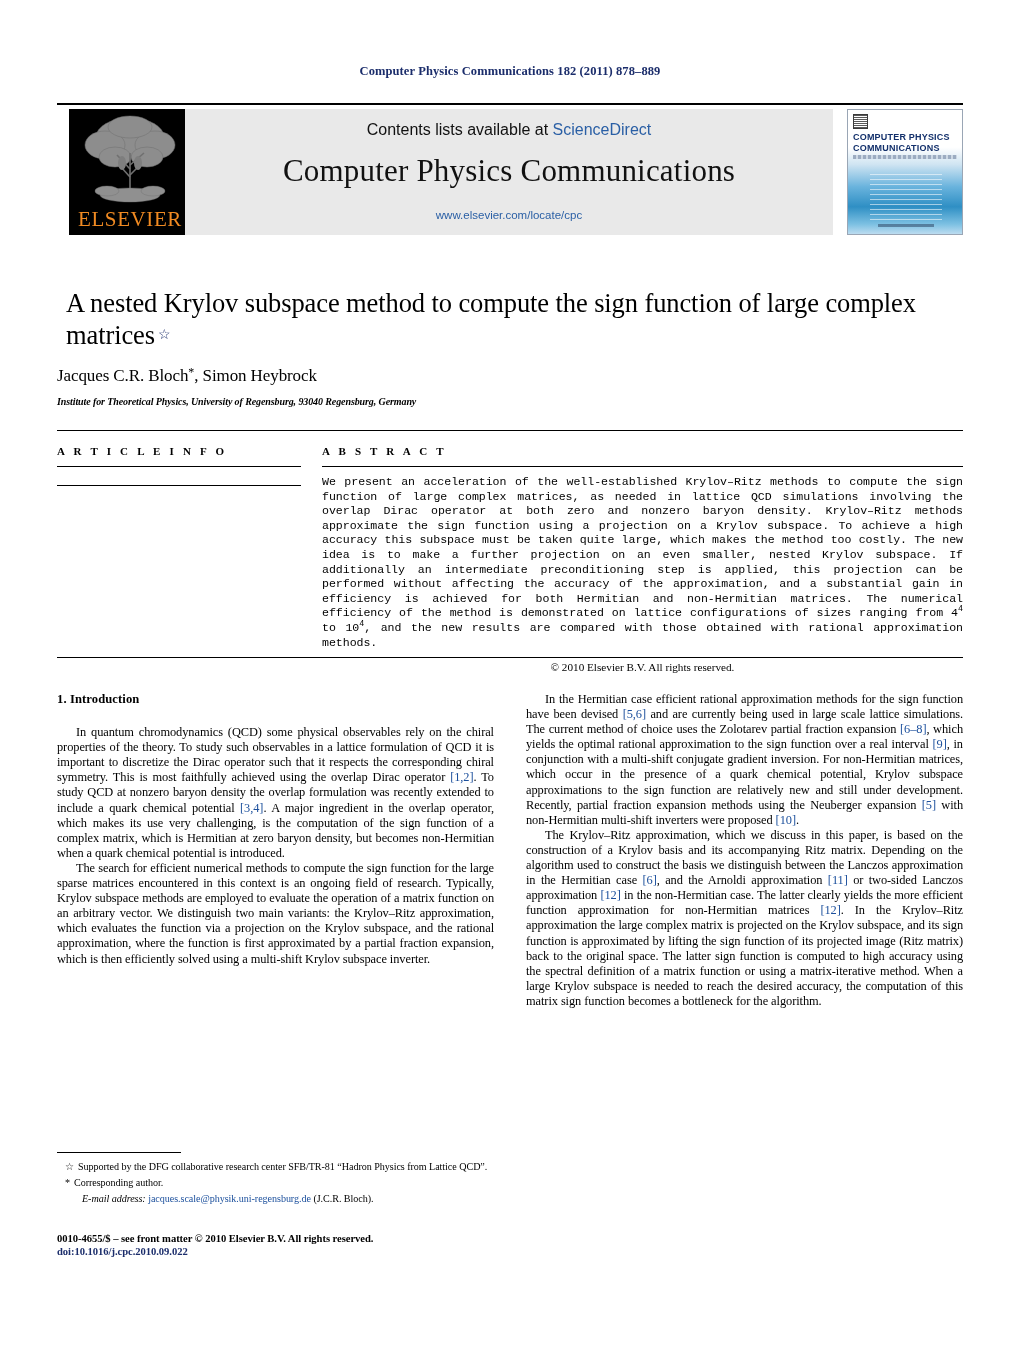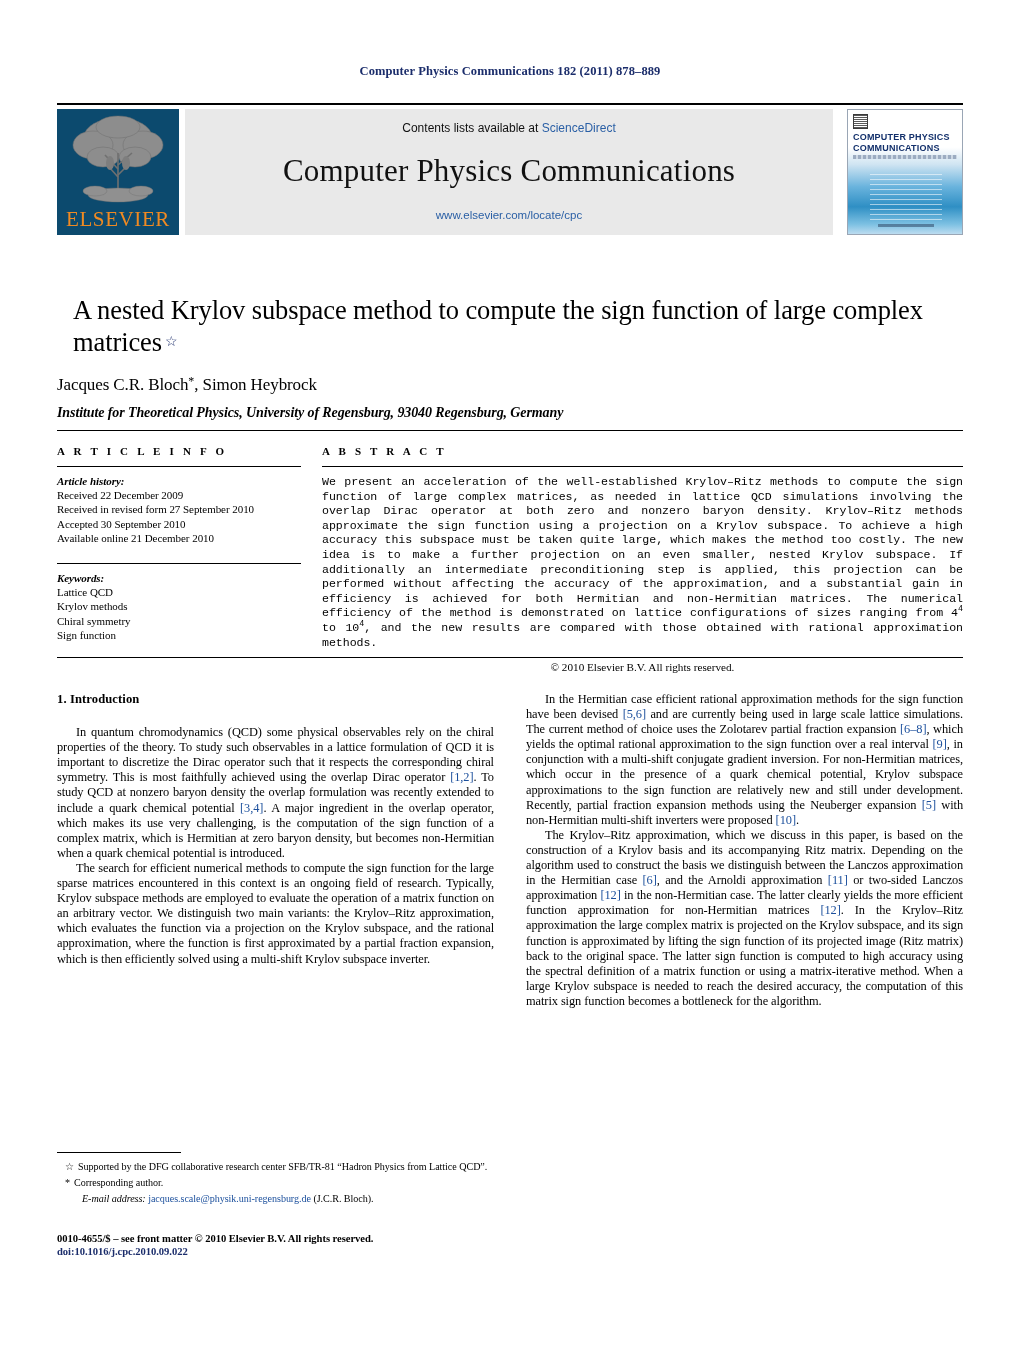--- a/index.html
+++ b/index.html
@@ -47,25 +47,25 @@
     box-sizing: border-box;
   }
   .masthead-inner {
     position: absolute;
     left: 0; top: 2px;
     width: 906px;
     height: 128px;
   }
   .elsevier-logo {
     position: absolute;
-    left: 0;
+    left: 12px;
     top: 2px;
     width: 122px;
     height: 126px;
-    background: #0c4a6e;
+    background: #000000;
   }
   .tree {
     position: absolute;
     left: 8px;
     top: 4px;
     width: 106px;
     height: 92px;
   }
   .elsevier-word {
     position: absolute;
@@ -87,21 +87,21 @@
     height: 126px;
     background: #e9e9e9;
   }
   .contents-line {
     position: absolute;
     left: 0;
     top: 12px;
     width: 648px;
     text-align: center;
     font-family: "Liberation Sans", sans-serif;
-    font-size: 12px;
+    font-size: 16px;
     color: #111;
   }
   .contents-line .sd {
     color: #2a5fa5;
   }
   .journal-title {
     position: absolute;
     left: 0;
     top: 44px;
     width: 648px;
@@ -191,21 +191,21 @@
     left: 57px;
     top: 278px;
     width: 906px;
   }
   .paper-title {
     font-family: "Liberation Serif", serif;
     font-size: 26.5px;
     line-height: 32px;
     color: #000;
     font-weight: normal;
-    margin: 16px;
+    margin: 9px;
     letter-spacing: -0.1px;
   }
   .title-star {
     color: #1b2d6b;
     font-size: 14px;
     vertical-align: 5px;
     margin-left: 3px;
   }
   .authors {
     margin-top: 14px;
@@ -216,21 +216,21 @@
   }
   .authors .star {
     vertical-align: 5px;
     font-size: 12px;
   }
   .affiliation {
     margin-top: 10px;
     font-family: "Liberation Serif", serif;
     font-style: italic;
     font-weight: bold;
-    font-size: 14px;
+    font-size: 10px;
     color: #000;
     letter-spacing: -0.1px;
   }
 
   
   .panel {
     position: absolute;
     left: 57px;
     top: 430px;
     width: 906px;
@@ -434,35 +434,21 @@
     <h1 class="paper-title"><span>A nested Krylov subspace method to compute the sign function of large complex matrices</span><span class="title-star">☆</span></h1>
     <div class="authors"><span>Jacques C.R. Bloch</span><span class="star">*</span><span>, Simon Heybrock</span></div>
     <div class="affiliation">Institute for Theoretical Physics, University of Regensburg, 93040 Regensburg, Germany</div>
   </div>
 
   <div class="panel">
 
     <div class="col-info">
       <div class="sec-label">A R T I C L E   I N F O</div>
       <hr class="hr-thin">
-      <div class="info-group">
-        <div class="gh">Article history:</div>
-        <div>Received 22 December 2009</div>
-        <div>Received in revised form 27 September 2010</div>
-        <div>Accepted 30 September 2010</div>
-        <div>Available online 21 December 2010</div>
-      </div>
       <hr class="hr-thin" style="margin-top:18px">
-      <div class="info-group">
-        <div class="gh">Keywords:</div>
-        <div>Lattice QCD</div>
-        <div>Krylov methods</div>
-        <div>Chiral symmetry</div>
-        <div>Sign function</div>
-      </div>
     </div>
 
     <div class="col-abstract">
       <div class="sec-label">A B S T R A C T</div>
       <hr class="hr-abs">
       <div class="abstract-text"><span>We present an acceleration of the well-established Krylov–Ritz methods to compute the sign function of large complex matrices, as needed in lattice QCD simulations involving the overlap Dirac operator at both zero and nonzero baryon density. Krylov–Ritz methods approximate the sign function using a projection on a Krylov subspace. To achieve a high accuracy this subspace must be taken quite large, which makes the method too costly. The new idea is to make a further projection on an even smaller, nested Krylov subspace. If additionally an intermediate preconditioning step is applied, this projection can be performed without affecting the accuracy of the approximation, and a substantial gain in efficiency is achieved for both Hermitian and non-Hermitian matrices. The numerical efficiency of the method is demonstrated on lattice configurations of sizes ranging from 4</span><sup>4</sup><span> to 10</span><sup>4</sup><span>, and the new results are compared with those obtained with rational approximation methods.</span></div>
       <div class="abstract-copy">© 2010 Elsevier B.V. All rights reserved.</div>
     </div>
 
   </div>

